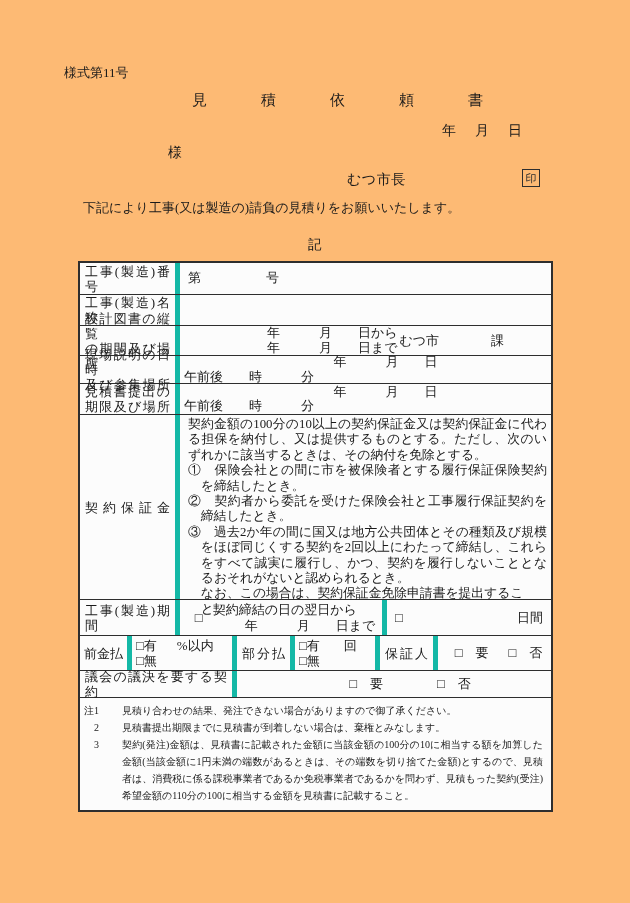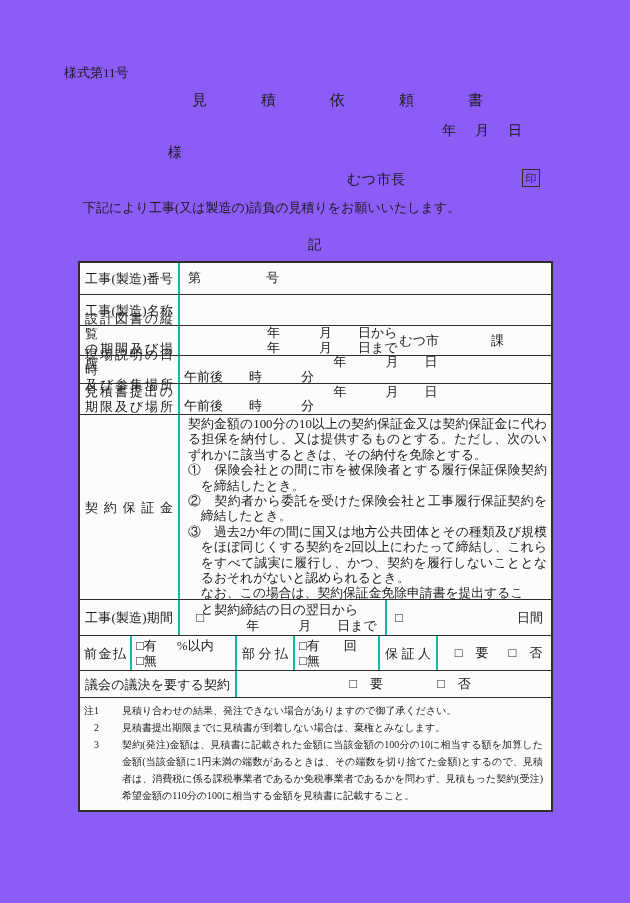--- a/index.html
+++ b/index.html
@@ -1,19 +1,19 @@
 <!DOCTYPE html>
 <html><head>
 <meta charset="utf-8">
 <style>
   * { margin:0; padding:0; box-sizing:border-box; }
   html,body { background:#e8e8e8; }
   body { font-family:"Liberation Serif","DejaVu Serif",serif; color:#1a1a1a; }
   .page {
-    position:relative; width:630px; height:903px; background:#8b5cf6;
+    position:relative; width:630px; height:903px; background:#fdba74;
     overflow:hidden; font-size:13px;font-family:Liberation Serif, serif;
   }
   .abs { position:absolute; white-space:nowrap; }
   .form-no   { left:64px;  top:64px;  font-size:13px; }
   .doc-title { left:192px; top:91px;  font-size:15px; letter-spacing:54px; }
   .date-line { left:442px; top:122px; font-size:14px; letter-spacing:2.5px; }
   .sama      { left:168px; top:144px; font-size:14px; }
   .mayor     { left:347px; top:171px; font-size:14px; letter-spacing:0.5px; }
   .seal {
     left:522px; top:169px; width:18px; height:18px;
@@ -23,21 +23,21 @@
   .intro { left:83px; top:199px; font-size:13px; }
   .ki    { left:308px; top:236px; font-size:13.5px; }
 
   
   .tbl {
     position:absolute; left:78px; top:261px; width:475px;
     border:2px solid #2e2e2e; background:#fcfcfc;
   }
   .r { display:flex; align-items:stretch; border-top:1px solid #2e2e2e; }
   .r:first-child { border-top:none; }
-  .c { border-right:2px solid #14b8a6; display:flex; flex-direction:column; justify-content:center; }
+  .c { border-right:5px solid #14b8a6; display:flex; flex-direction:column; justify-content:center; }
   .c:last-child { border-right:none; }
   .lab { width:100px; padding:0 5px; flex-shrink:0; }
   .jl  { text-align:justify; text-align-last:justify; line-height:15px; font-size:13px; }
   .val { flex:1; font-size:13px; }
   .h31 { height:31px; } .h30 { height:30px; } .h28 { height:28px; }
   .h36 { height:36px; } .h35 { height:35px; } .h27 { height:27px;gap:24px; }
   .h185{ height:185px; }
   .pl8  { padding-left:8px; }
   .pl40 { padding-left:40px;text-align:center; }
   .pl4  { padding-left:4px; }

